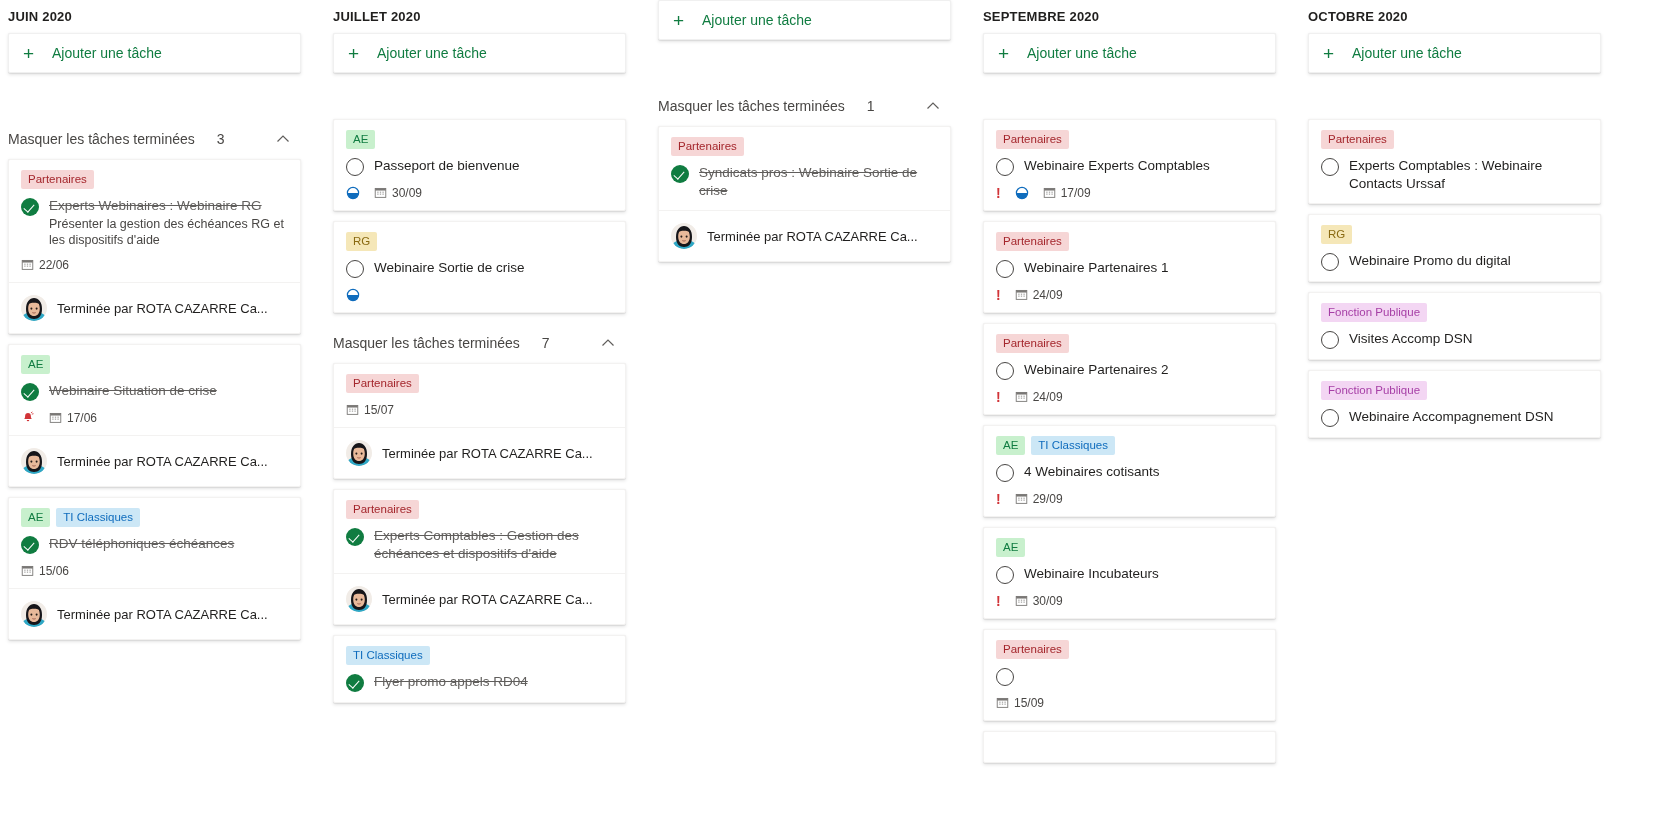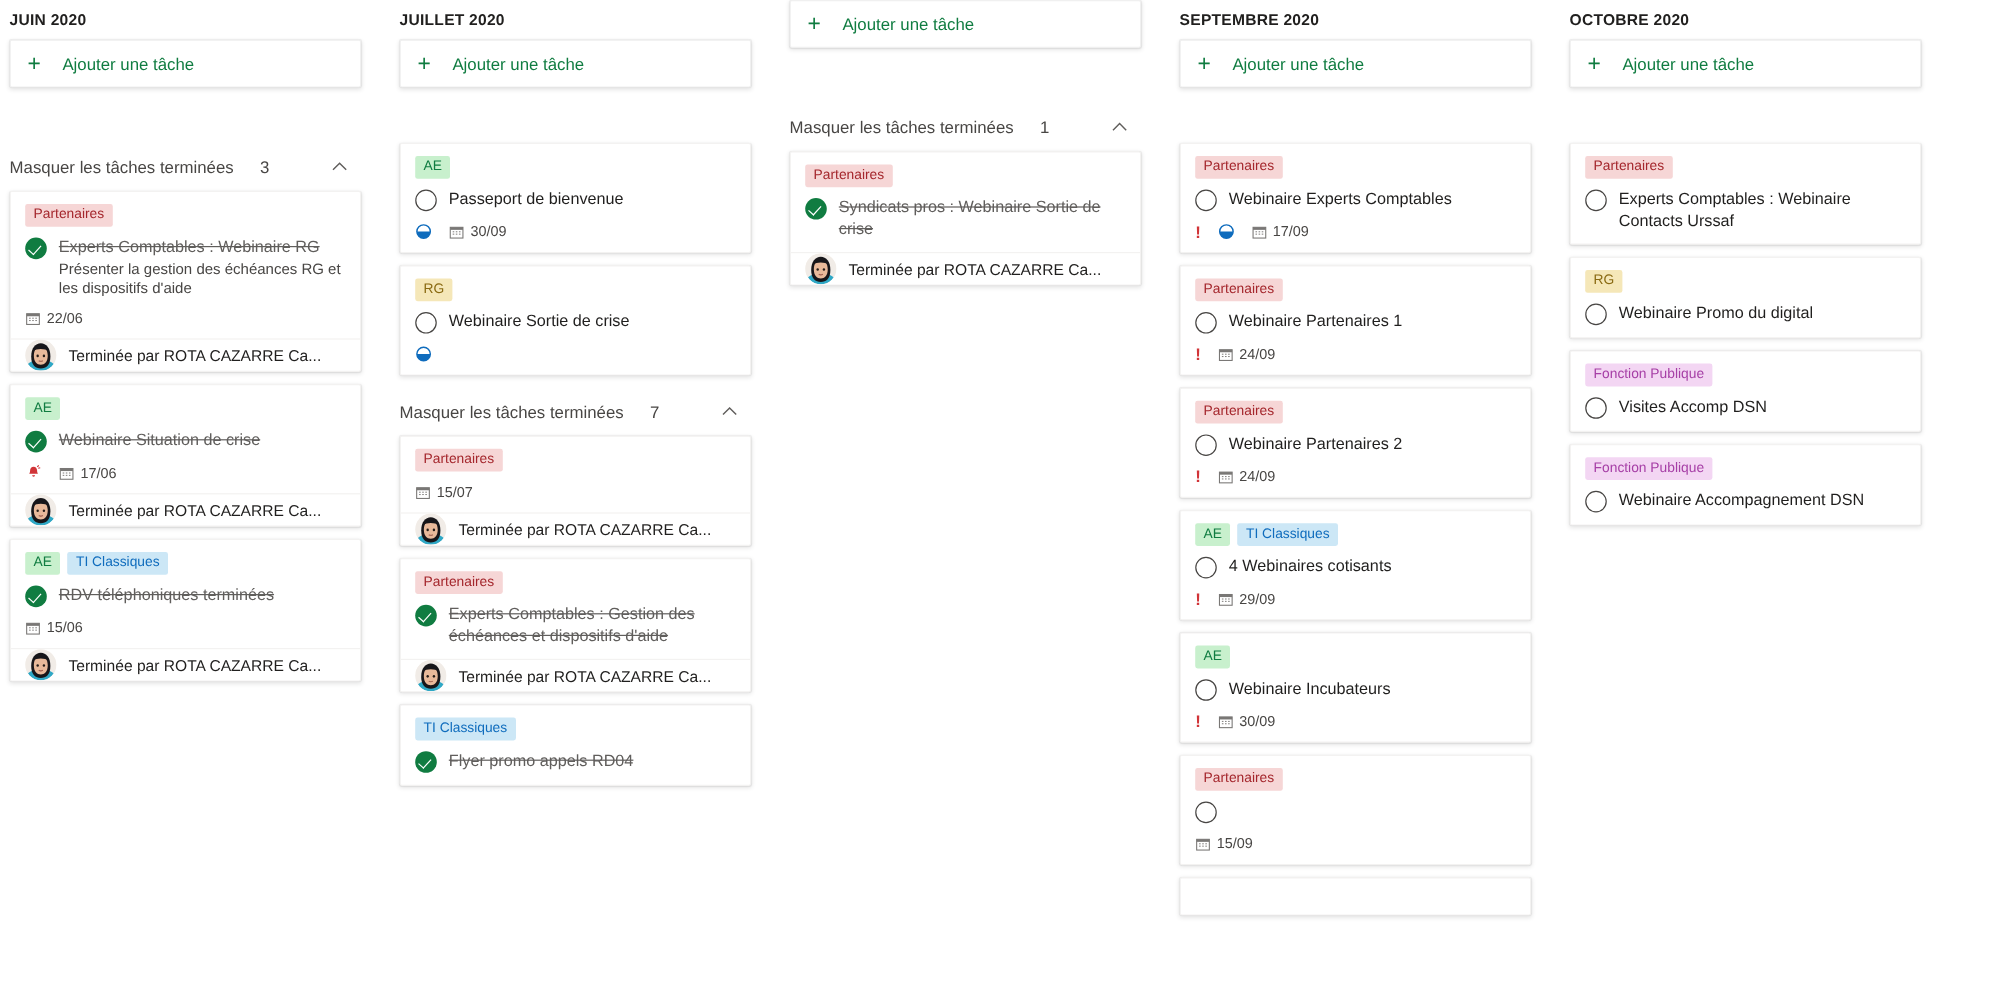--- a/index.html
+++ b/index.html
@@ -170,38 +170,38 @@
     margin: 0 0 0 28px;
   }
   .meta-row {
     display: flex;
     align-items: center;
     gap: 14px;
     margin-top: 10px;
     font-size: 12px;
     color: #484644;
   }
-  .meta-item { display: flex; align-items: flex-end; gap: 5px; }
+  .meta-item { display: flex; align-items: flex-start; gap: 5px; }
   .icon-cal { display: block; }
   .icon-bang {
     color: #d13438;
     font-weight: bold;
     font-size: 14px;
     line-height: 14px;
   }
   .icon-bell { display: block; }
   .icon-progress { display: block; }
   .meta-date { font-size: 12px; color: #484644; }
 
   .card-footer {
     border-top: 1px solid #f3f2f1;
     display: flex;
     align-items: center;
     gap: 10px;
-    padding: 0 12px;
+    padding: 12px 12px;
   }
   .avatar {
     width: 26px; height: 26px;
     min-width: 26px;
     border-radius: 50%;
     overflow: hidden;
     position: relative;
     background: #f7f3ef;
   }
   .avatar svg { display:block; }
@@ -235,21 +235,21 @@
               </svg>
             </span>
           </div>
           <div class="card">
             <div class="card-body">
               <div class="labels-row">
                 <span class="label-pill lb-partenaires">Partenaires</span>
               </div>
               <div class="title-row">
                 <span class="checkbox-done"></span>
-                <span class="card-title done">Experts Comptables : Webinaire RG</span>
+                <span class="card-title done">Experts Webinaires : Webinaire RG</span>
               </div>
               <div class="card-desc">Présenter la gestion des échéances RG et les dispositifs d'aide</div>
               <div class="meta-row">
                 <span class="meta-item">
                   <svg class="icon-cal" width="13" height="13" viewBox="0 0 16 16">
                     <rect x="1.5" y="3" width="13" height="11" fill="none" stroke="#797775" stroke-width="1.1"></rect>
                     <rect x="1.5" y="3" width="13" height="2.6" fill="#797775"></rect>
                     <path d="M4 7.6h1.6M7.2 7.6h1.6M10.4 7.6H12M4 10h1.6M7.2 10h1.6M10.4 10H12" stroke="#797775" stroke-width="1"></path>
                   </svg>
                   <span class="meta-date">22/06</span>
@@ -330,21 +330,21 @@
             </div>
           </div>
           <div class="card">
             <div class="card-body">
               <div class="labels-row">
                 <span class="label-pill lb-ae">AE</span>
                 <span class="label-pill lb-ti">TI Classiques</span>
               </div>
               <div class="title-row">
                 <span class="checkbox-done"></span>
-                <span class="card-title done">RDV téléphoniques terminées</span>
+                <span class="card-title done">RDV téléphoniques échéances</span>
               </div>
               <div class="meta-row">
                 <span class="meta-item">
                   <svg class="icon-cal" width="13" height="13" viewBox="0 0 16 16">
                     <rect x="1.5" y="3" width="13" height="11" fill="none" stroke="#797775" stroke-width="1.1"></rect>
                     <rect x="1.5" y="3" width="13" height="2.6" fill="#797775"></rect>
                     <path d="M4 7.6h1.6M7.2 7.6h1.6M10.4 7.6H12M4 10h1.6M7.2 10h1.6M10.4 10H12" stroke="#797775" stroke-width="1"></path>
                   </svg>
                   <span class="meta-date">15/06</span>
                 </span>

